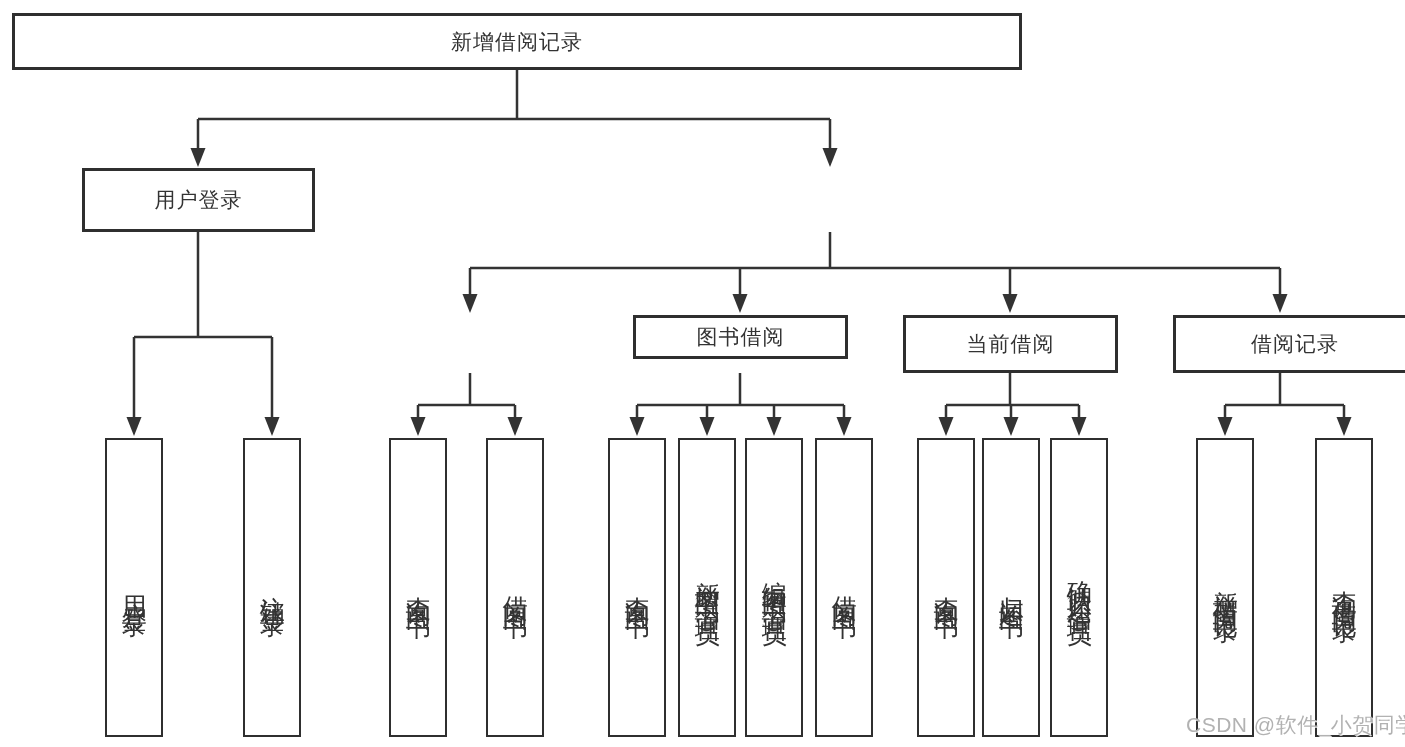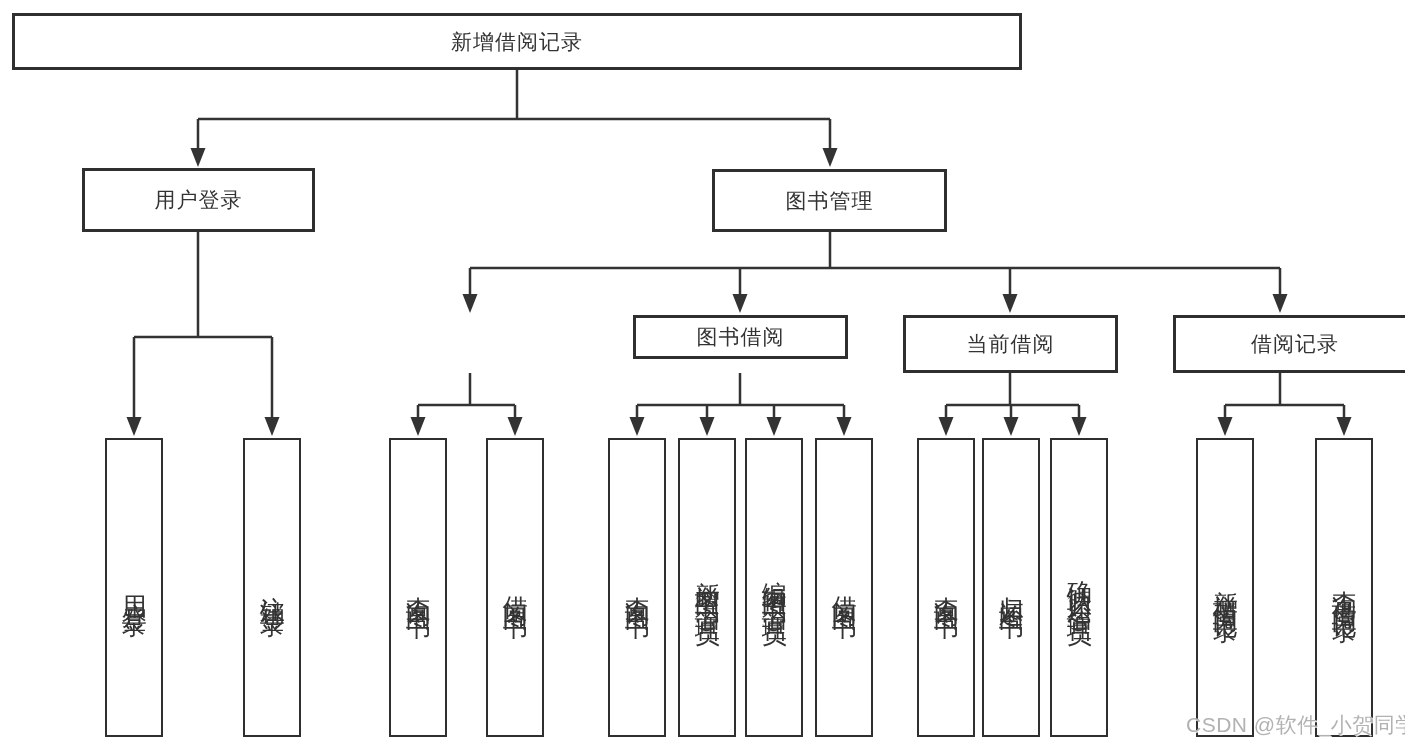--- a/index.html
+++ b/index.html
@@ -56,21 +56,20 @@
       <polygon points="1003.5,417 1018.5,417 1011,436"></polygon>
       <polygon points="1071.5,417 1086.5,417 1079,436"></polygon>
       <polygon points="1217.5,417 1232.5,417 1225,436"></polygon>
       <polygon points="1336.5,417 1351.5,417 1344,436"></polygon>
     </g>
   </svg>
 
   <div class="box hlabel" style="left:12px;top:13px;width:1010px;height:57px">新增借阅记录</div>
 
   <div class="box hlabel" style="left:82px;top:168px;width:233px;height:64px">用户登录</div>
-  <div class="box hlabel" style="left:712px;top:169px;width:235px;height:63px">图书管理</div>
 
   <div class="box hlabel" style="left:633px;top:315px;width:215px;height:44px">图书借阅</div>
   <div class="box hlabel" style="left:903px;top:315px;width:215px;height:58px">当前借阅</div>
   <div class="box hlabel" style="left:1173px;top:315px;width:244px;height:58px">借阅记录</div>
 
   <div class="box leaf" style="left:105px;top:438px;width:58px;height:299px">
     <span class="vtext">用户登录</span>
   </div>
   <div class="box leaf" style="left:243px;top:438px;width:58px;height:299px">
     <span class="vtext">注销登录</span>

